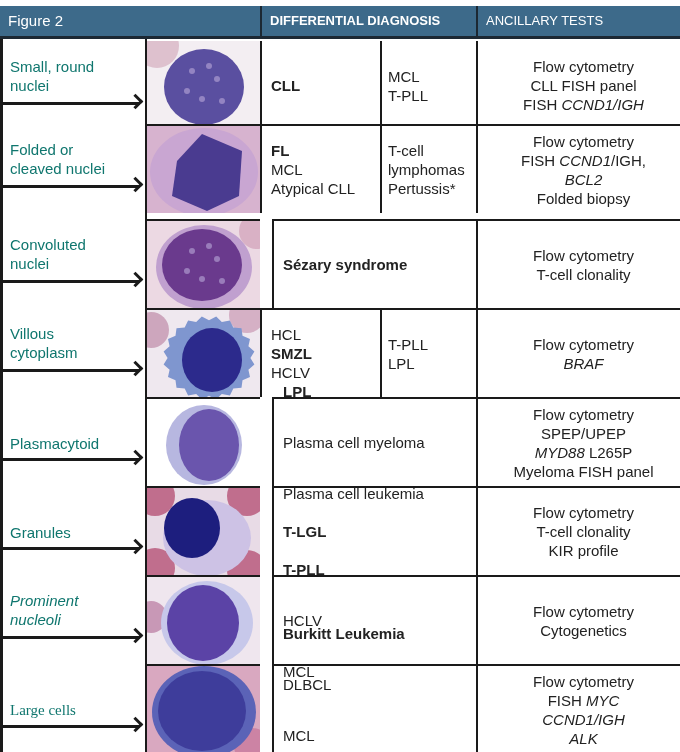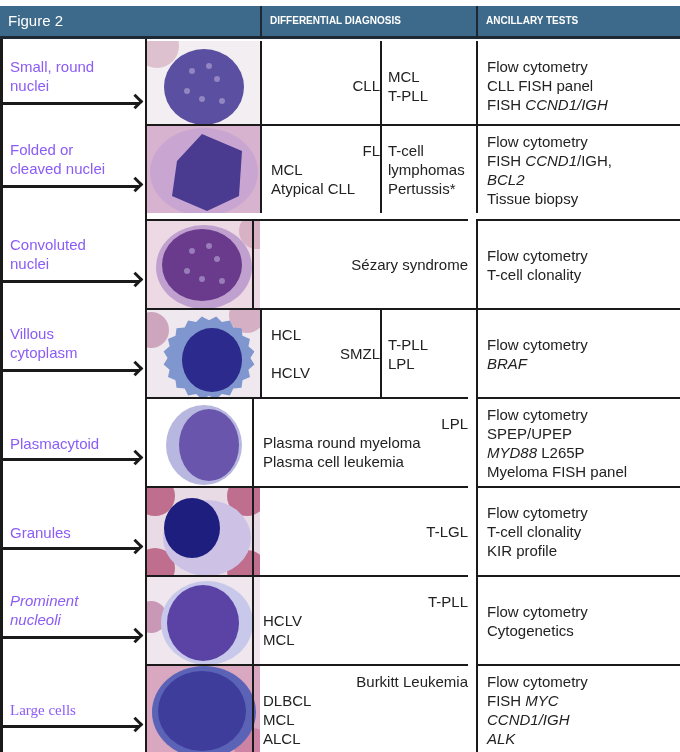--- a/index.html
+++ b/index.html
@@ -2,42 +2,42 @@
 <html><head>
 <meta charset="utf-8">
 <style>
   html, body { margin: 0; padding: 0; background: #ffffff; }
   body { width: 680px; height: 752px; overflow: hidden; position: relative;
          font-family: "Liberation Sans", sans-serif; color: #1f1f1f; }
   .fig { position: absolute; left: 0; top: 0; width: 680px; height: 564px; }
   .hdr { position: absolute; top: 6px; left: 0; width: 680px; height: 33px;
          background: #3d6a8a; border-bottom: 3px solid #1c2833; box-sizing: border-box; }
   .hdr .h { position: absolute; top: 0; height: 30px; line-height: 30px; color: #ffffff;
-            font-size: 10px; box-sizing: border-box; padding-left: 8px; }
+            font-size: 13px; box-sizing: border-box; padding-left: 8px; }
   .hdr .h.title { left: 0; width: 260px; font-weight: normal; font-size: 15px; }
   .hdr .h.diag { left: 260px; width: 216px; font-weight: bold; border-left: 2px solid #1c2833; }
-  .hdr .h.anc { left: 476px; width: 204px; font-weight: bold; border-left: 2px solid #1c2833; }
+  .hdr .h.anc { left: 476px; width: 204px; font-weight: normal; border-left: 2px solid #1c2833; }
   .leftcol { position: absolute; left: 0; top: 39px; width: 147px; height: 713px;
              border-left: 3px solid #1a1a1a; border-right: 2px solid #1a1a1a; box-sizing: border-box; }
   .row { position: absolute; left: 0; width: 680px; height: 89px; }
-  .label { position: absolute; left: 10px; font-size: 15px; line-height: 19px; color: #8b5cf6; }
+  .label { position: absolute; left: 10px; font-size: 15px; line-height: 19px; color: #0f766e; }
   .arrow { position: absolute; left: 0; width: 140px; height: 3px; background: #1a1a1a; }
   .arrow::after { content: ""; position: absolute; right: -1px; top: -6px; width: 11px; height: 11px;
                   border-top: 3px solid #1a1a1a; border-right: 3px solid #1a1a1a;
                   transform: rotate(45deg); box-sizing: border-box; }
   .img { position: absolute; left: 147px; width: 113px; height: 89px; overflow: hidden;
          border-top: 2px solid #1a1a1a; box-sizing: border-box; }
   .cell { position: absolute; box-sizing: border-box; border-top: 2px solid #1a1a1a;
           border-left: 2px solid #1a1a1a; height: 89px; display: flex; flex-direction: column;
           justify-content: center; padding-left: 9px; font-size: 15px; line-height: 19px; color: #222; }
   .c-diag1 { left: 260px; width: 120px; }
-  .c-diag-full { left: 252px; width: 216px; }
+  .c-diag-full { left: 272px; width: 216px; gap: 32px; }
   .c-diag2 { left: 380px; width: 96px; padding-left: 6px; }
-  .c-anc { left: 476px; width: 204px; }
-  .b { font-weight: normal; text-align: right; }
+  .c-anc { left: 476px; width: 204px; text-align: center; }
+  .b { font-weight: bold; }
   .i { font-style: italic; }
   .row.first .img, .row.first .cell { border-top: none; }
 </style>
 </head>
 <body>
 
 <div class="fig">
   <div class="hdr">
     <div class="h title">Figure 2</div>
     <div class="h diag">DIFFERENTIAL DIAGNOSIS</div>
@@ -93,21 +93,21 @@
         </div>
         <div class="cell c-diag2">
           <div>T-cell</div>
           <div>lymphomas</div>
           <div>Pertussis*</div>
         </div>
         <div class="cell c-anc">
           <div><span>Flow cytometry</span></div>
           <div><span>FISH </span><span class="i">CCND1</span><span>/IGH,</span></div>
           <div><span class="i">BCL2</span></div>
-          <div><span>Tissue biopsy</span></div>
+          <div><span>Folded biopsy</span></div>
         </div>
       </div>
       <div class="row" style="top: 219px;">
         <div class="label" style="top: 16px;">
           <div>Convoluted</div>
           <div>nuclei</div>
         </div>
         <div class="arrow" style="top: 61px;"></div>
         <div class="img"><svg width="113" height="89" viewBox="0 0 113 89" xmlns="http://www.w3.org/2000/svg">
             <rect width="113" height="89" fill="#ecd9e3"></rect>
@@ -161,21 +161,21 @@
           <div>Plasmacytoid</div>
         </div>
         <div class="arrow" style="top: 61px;"></div>
         <div class="img"><svg width="113" height="89" viewBox="0 0 113 89" xmlns="http://www.w3.org/2000/svg">
             <rect width="113" height="89" fill="#ffffff"></rect>
             <ellipse cx="57" cy="46" rx="38" ry="40" fill="#b7b7e0"></ellipse>
             <ellipse cx="62" cy="46" rx="30" ry="36" fill="#6a55ad"></ellipse>
           </svg></div>
         <div class="cell c-diag-full">
           <div class="b">LPL</div>
-          <div>Plasma round myeloma</div>
+          <div>Plasma cell myeloma</div>
           <div>Plasma cell leukemia</div>
         </div>
         <div class="cell c-anc">
           <div><span>Flow cytometry</span></div>
           <div><span>SPEP/UPEP</span></div>
           <div><span class="i">MYD88</span><span> L265P</span></div>
           <div><span>Myeloma FISH panel</span></div>
         </div>
       </div>
       <div class="row" style="top: 486px;">

